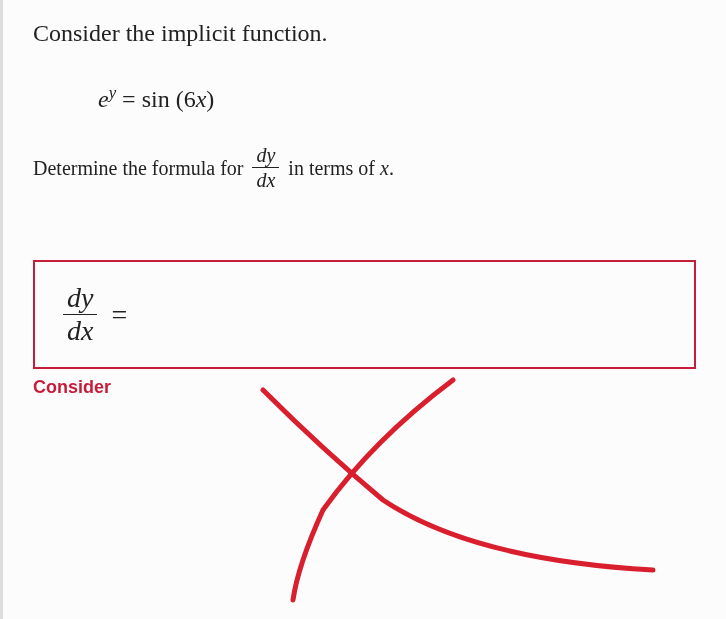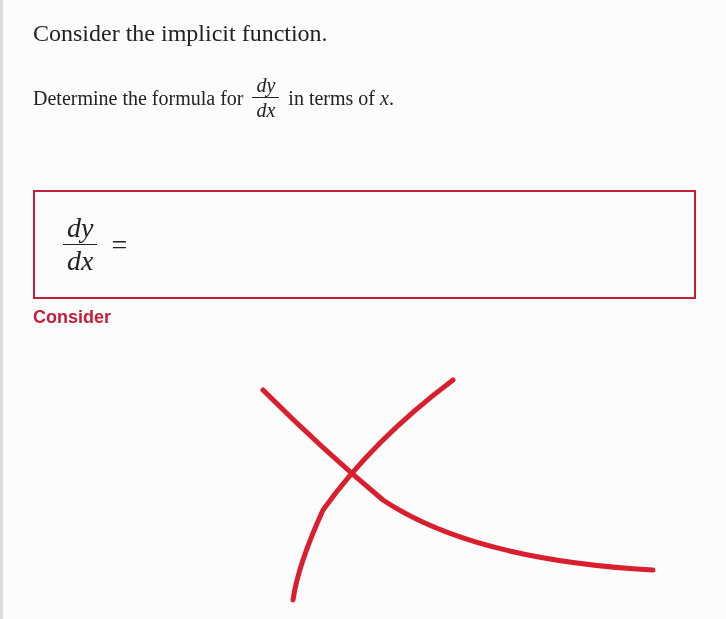--- a/index.html
+++ b/index.html
@@ -14,21 +14,21 @@
       height: 619px;
       position: relative;
       border-left: 3px solid #ddd;
     }
     .container {
       padding: 20px 30px;
     }
     .prompt1 {
       font-size: 24px;
       color: #222;
-      margin-bottom: 28px;
+      margin-bottom: 36px;
     }
     .equation {
       font-size: 24px;
       font-style: italic;
       font-family: 'Times New Roman', serif;
       color: #222;
       margin-left: 65px;
       margin-bottom: 32px;
     }
     .equation sup {
@@ -114,20 +114,23 @@
     .inline-text {
       vertical-align: middle;
     }
   </style>
 </head>
 <body>
 
 <div class="container">
   <div class="prompt1">Consider the implicit function.</div>
 
+  <div class="equation">
+    <span>e</span><sup>y</sup><span style="font-style:normal"> = </span><span style="font-style:normal">sin (6</span><span class="italic-x">x</span><span style="font-style:normal">)</span>
+  </div>
 
   <div class="prompt2">
     <span class="inline-text">Determine the formula for </span>
     <span class="frac">
       <span class="num">dy</span>
       <span class="den">dx</span>
     </span>
     <span class="inline-text"> in terms of </span><span class="inline-text italic-x" style="font-family:'Times New Roman',serif">x</span><span class="inline-text">.</span>
   </div>
 

